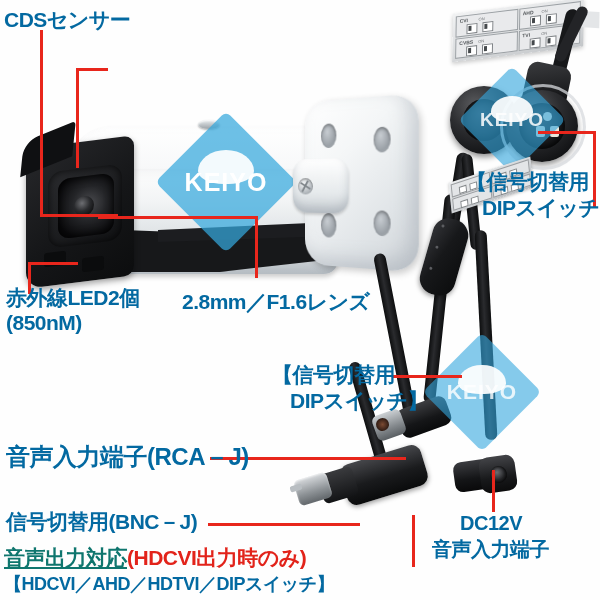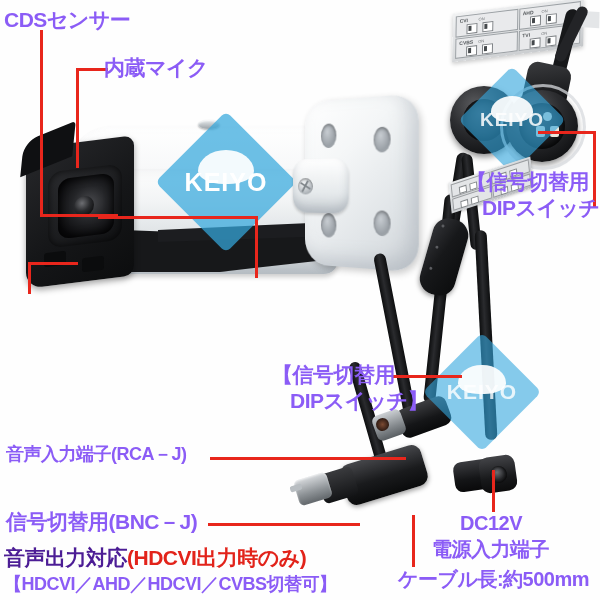--- a/index.html
+++ b/index.html
@@ -4,23 +4,23 @@
 <style>
   html,body{margin:0;padding:0;background:#ffffff;}
   body{
     width:600px;height:600px;position:relative;overflow:hidden;
     font-family:"Liberation Sans","DejaVu Sans",sans-serif;
     background:#fefefe;
   }
   #stage{position:absolute;inset:0;width:600px;height:600px;}
 
   
-  .lbl{position:absolute;color:#8b5cf6;font-weight:bold;letter-spacing:-0.5px;
+  .lbl{position:absolute;color:#0369a1;font-weight:bold;letter-spacing:-0.5px;
        line-height:1.12;white-space:pre;}
-  .lbl.blue{color:#4c1d95;}
+  .lbl.blue{color:#0f766e;text-decoration:underline;}
   .lbl.red{color:#e2231a;}
 
   
   .ln{position:absolute;background:#e8261c;}
   .lnh{height:3px;}
   .lnv{width:3px;}
 
   
   .cam-wrap{position:absolute;left:8px;top:110px;width:350px;height:200px;}
 
@@ -378,38 +378,39 @@
   <div class="ln lnh" style="left:210px;top:457px;width:196px;"></div>
 
   <div class="ln lnh" style="left:208px;top:523px;width:152px;"></div>
 
   <div class="ln lnv" style="left:492px;top:470px;height:42px;"></div>
 
   <div class="ln lnv" style="left:412px;top:515px;height:52px;"></div>
 
   <div class="lbl" style="left:4px;top:8px;font-size:21px;">CDSセンサー</div>
 
-  <div class="lbl" style="left:104px;top:56px;font-size:21px;">内蔵マイク</div>
-
-
+
+  <div class="lbl" style="left:6px;top:286px;font-size:21px;">赤外線LED2個</div>
+  <div class="lbl" style="left:6px;top:311px;font-size:21px;">(850nM)</div>
+
+  <div class="lbl" style="left:182px;top:290px;font-size:21px;">2.8mm／F1.6レンズ</div>
 
   <div class="lbl" style="left:466px;top:170px;font-size:21px;">【信号切替用</div>
   <div class="lbl" style="left:482px;top:196px;font-size:21px;">DIPスイッチ】</div>
 
   <div class="lbl" style="left:272px;top:363px;font-size:21px;">【信号切替用</div>
   <div class="lbl" style="left:290px;top:389px;font-size:21px;">DIPスイッチ】</div>
 
-  <div class="lbl" style="left:6px;top:444px;font-size:18px;">音声入力端子(RCA－J)</div>
+  <div class="lbl" style="left:6px;top:444px;font-size:24px;">音声入力端子(RCA－J)</div>
 
   <div class="lbl" style="left:6px;top:510px;font-size:21px;">信号切替用(BNC－J)</div>
 
   <div class="lbl" style="left:460px;top:512px;font-size:20px;">DC12V</div>
-  <div class="lbl" style="left:432px;top:538px;font-size:20px;">電源入力端子</div>
-
-  <div class="lbl" style="left:398px;top:568px;font-size:20px;">ケーブル長:約500mm</div>
+  <div class="lbl" style="left:432px;top:538px;font-size:20px;">音声入力端子</div>
+
 
   <div style="position:absolute;left:4px;top:546px;white-space:nowrap;">
     <span class="lbl blue" style="position:static;font-size:21px;">音声出力対応</span><span class="lbl red" style="position:static;font-size:21px;">(HDCVI出力時のみ)</span>
   </div>
 
-  <div class="lbl" style="left:4px;top:574px;font-size:18px;">【HDCVI／AHD／HDCVI／CVBS切替可】</div>
+  <div class="lbl" style="left:4px;top:574px;font-size:18px;">【HDCVI／AHD／HDTVI／DIPスイッチ】</div>
 
 </div>
 
 </body></html>

